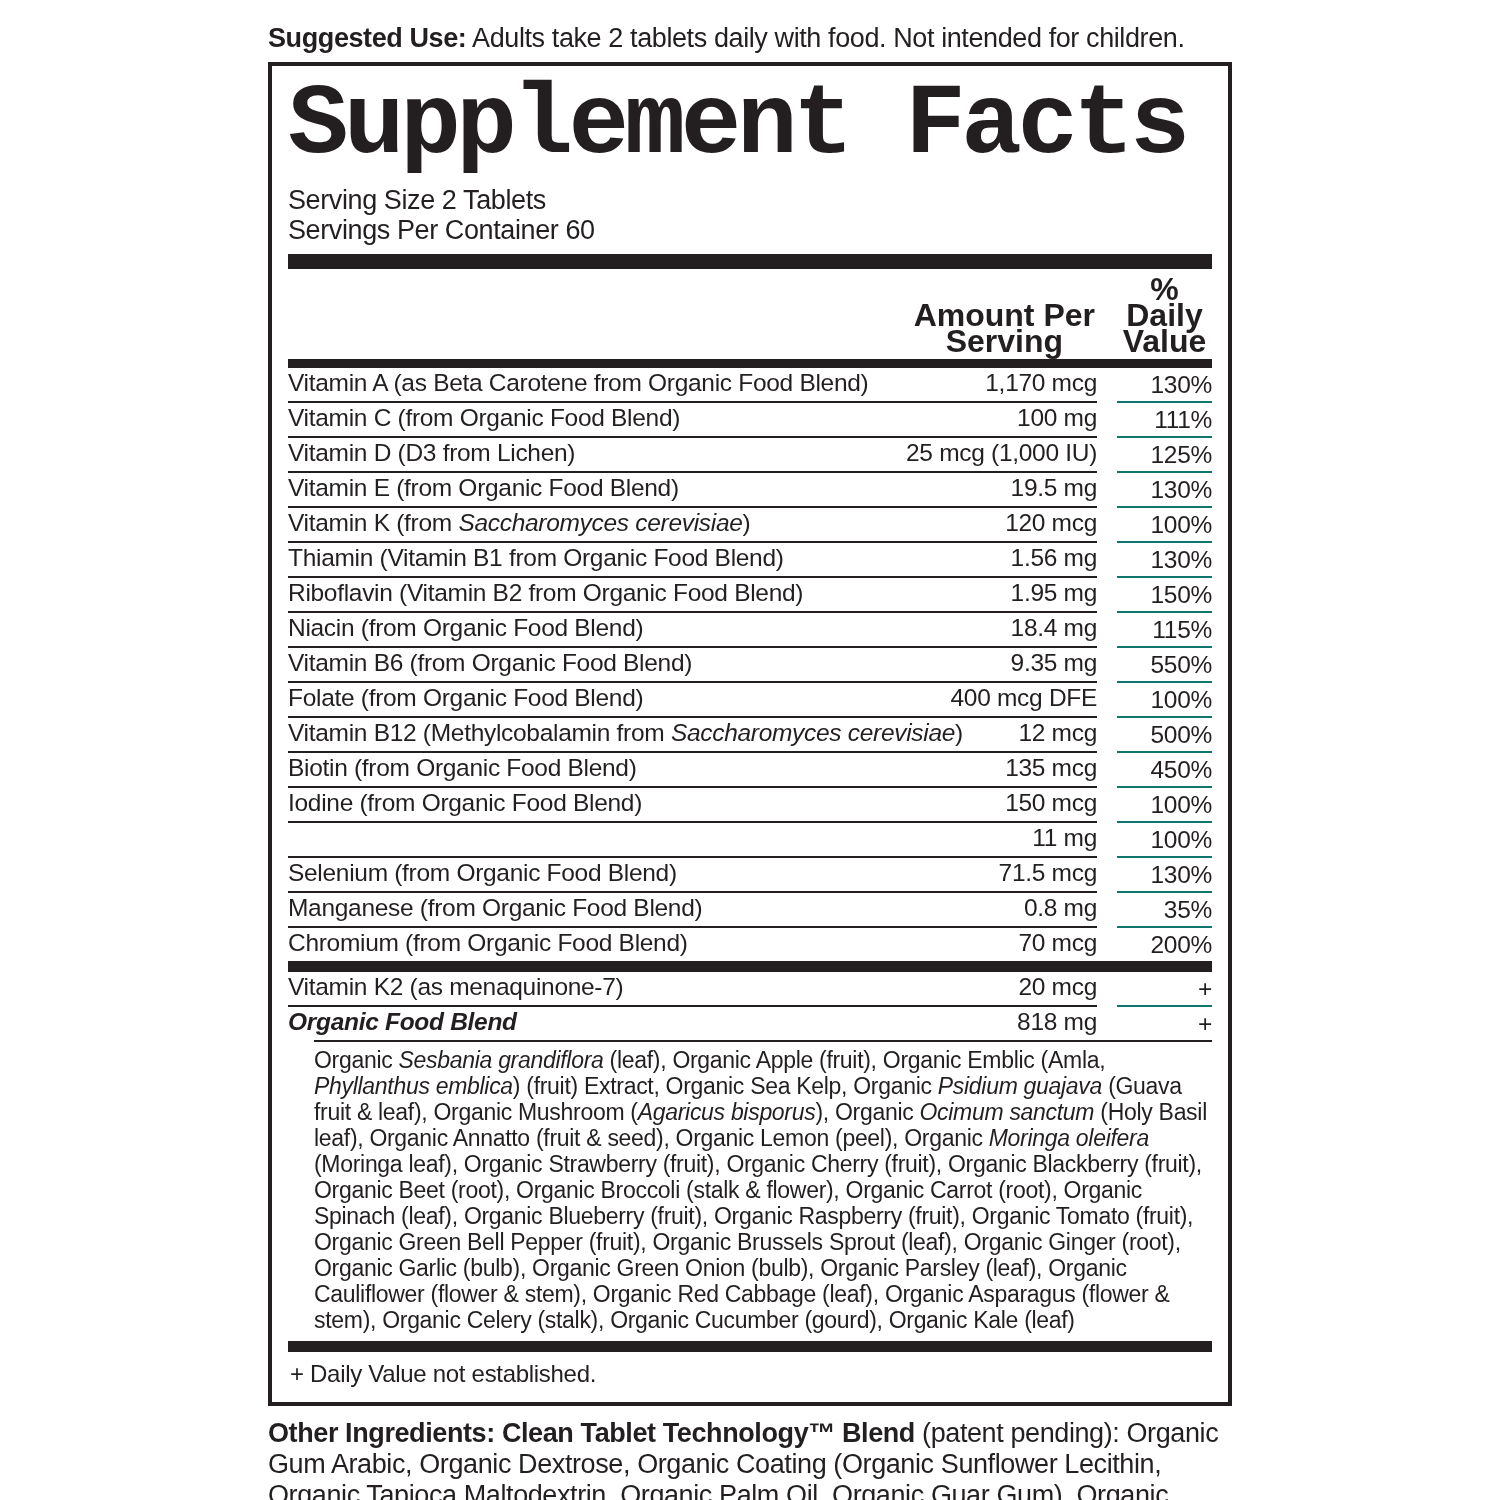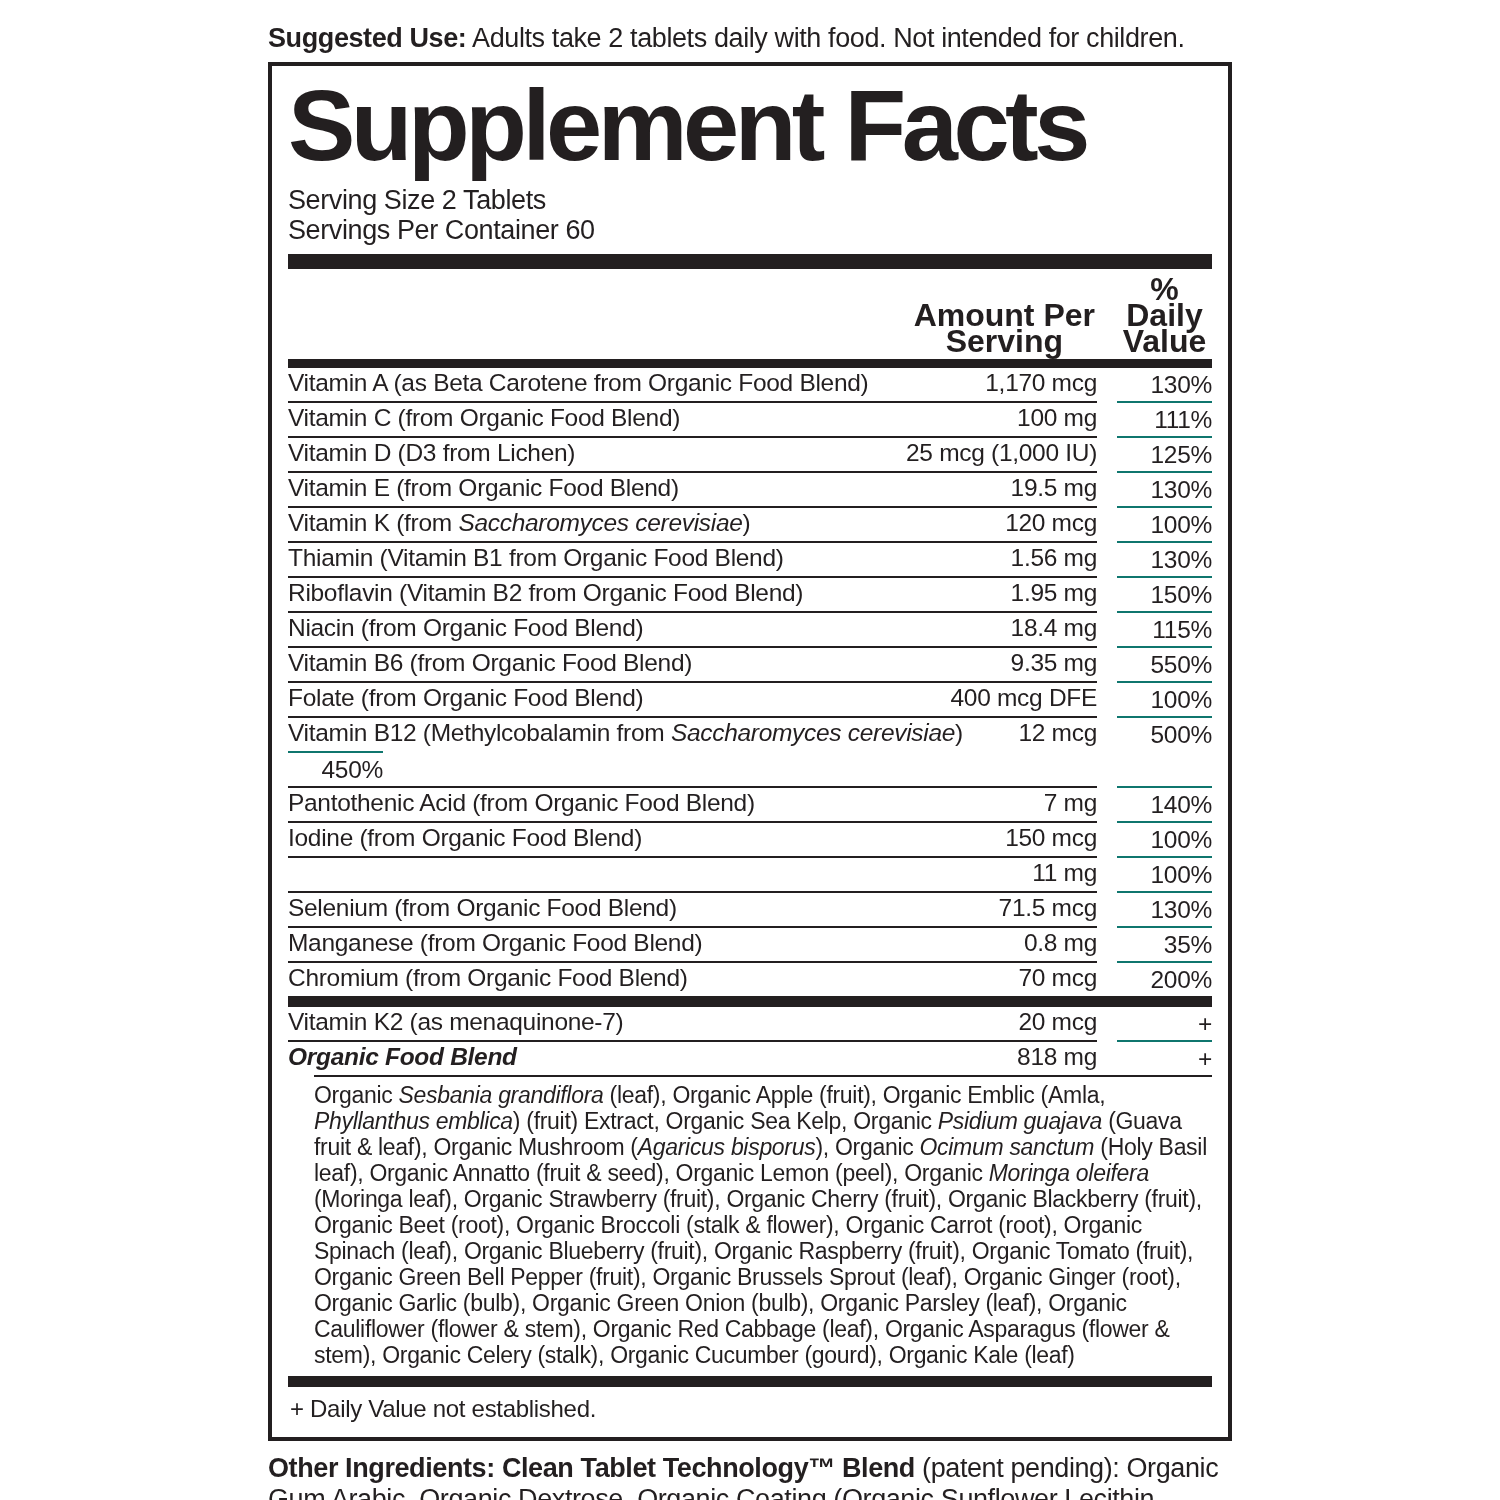--- a/index.html
+++ b/index.html
@@ -17,20 +17,21 @@
   .panel{
     border:4px solid #231f20;
     padding:10px 16px 8px 16px;
     box-sizing:border-box;
   }
   .panel-title{
     margin:0 0 10px 0;
     font-size:101px;line-height:0.98;
     font-weight:bold;letter-spacing:-4.5px;
     white-space:nowrap;
+    font-family:Liberation Mono, monospace;
   }
   .serving-line{margin:0;font-size:27px;line-height:30px;letter-spacing:-0.4px;}
   .bar{background:#231f20;border:none;}
   .bar-xl{height:15px;margin-top:9px;}
   .bar-md{height:9px;}
   .bar-lg{height:11px;}
   .head-row{display:flex;gap:20px;align-items:flex-end;padding:7px 0 5px 0;}
   .head-row .spacer{flex:1;}
   .hdr{font-weight:bold;font-size:32px;line-height:26px;text-align:center;white-space:pre-line;}
   .hdr-amount{margin-right:2px;}
@@ -157,28 +158,25 @@
           <div class="dv">100%</div>
         </div>
         <div class="row">
           <div class="main">
             <span class="name">Vitamin B12 (Methylcobalamin from <i>Saccharomyces cerevisiae</i>)</span>
             <span class="amt">12 mcg</span>
           </div>
           <div class="dv">500%</div>
         </div>
         <div class="row">
+          <div class="main">
+            <span class="name">Biotin (from Organic Food Blend)</span>
+            <span class="amt">135 mcg</span>
+          </div>
           <div class="dv">450%</div>
-        </div>
-        <div class="row">
-          <div class="main">
-            <span class="name">Pantothenic Acid (from Organic Food Blend)</span>
-            <span class="amt">7 mg</span>
-          </div>
-          <div class="dv">140%</div>
         </div>
         <div class="row">
           <div class="main">
             <span class="name">Iodine (from Organic Food Blend)</span>
             <span class="amt">150 mcg</span>
           </div>
           <div class="dv">100%</div>
         </div>
         <div class="row">
           <div class="main">

